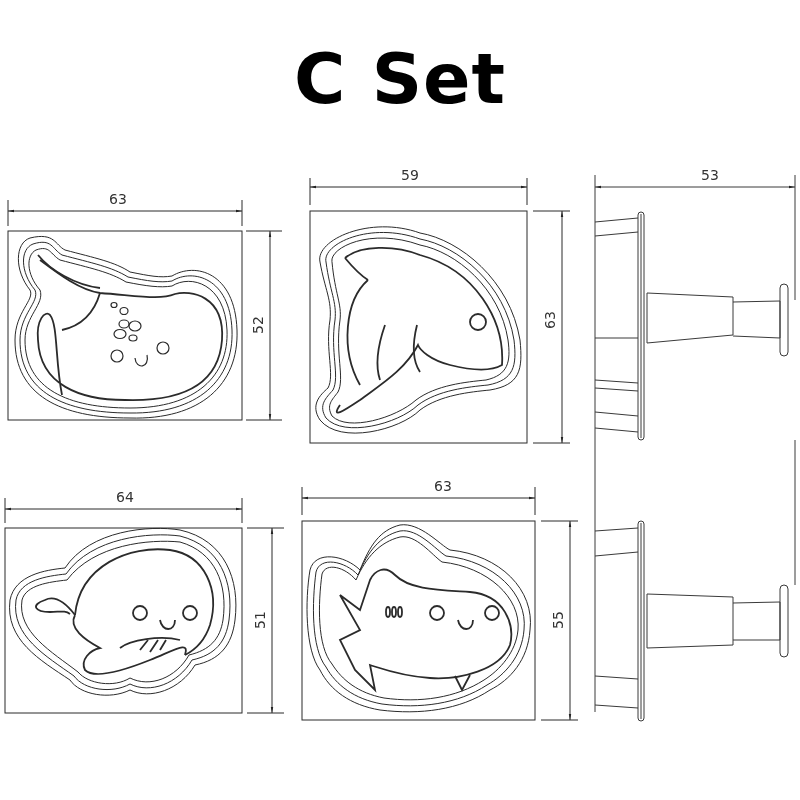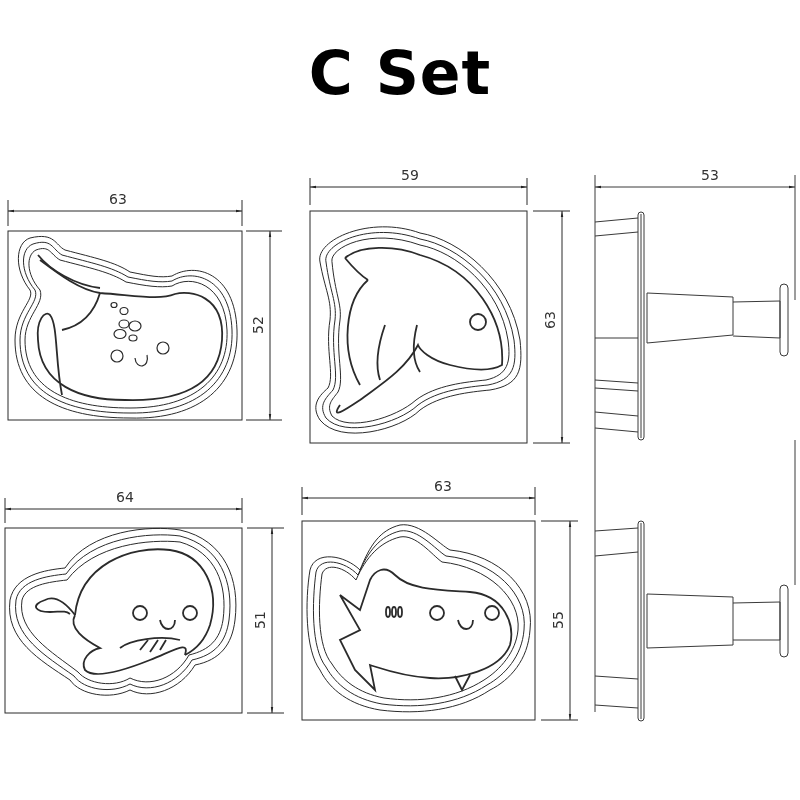--- a/index.html
+++ b/index.html
@@ -1,17 +1,17 @@
 <!DOCTYPE html>
 <html><head>
   <meta charset="utf-8">
   <style>
     html, body { margin: 0; padding: 0; background: #ffffff; }
     body { width: 800px; height: 800px; position: relative; overflow: hidden; font-family: "DejaVu Sans", sans-serif; }
-    .title { position: absolute; left: 0; top: 38px; width: 800px; text-align: center; font-family: "DejaVu Sans", sans-serif; font-weight: bold; font-size: 60px; color: #000; letter-spacing: 1px; }
+    .title { position: absolute; left: 0; top: 38px; width: 800px; text-align: center; font-family: "DejaVu Sans", sans-serif; font-weight: bold; font-size: 70px; color: #000; letter-spacing: 1px; }
     svg.drawing { position: absolute; left: 0; top: 0; }
     .dimtext { font-family: "DejaVu Sans", sans-serif; font-size: 14px; fill: #333; }
   </style>
 </head>
 <body>
 
 <div class="title">C Set</div>
 
 <svg class="drawing" width="800" height="800" viewBox="0 0 800 800">
   <defs>

